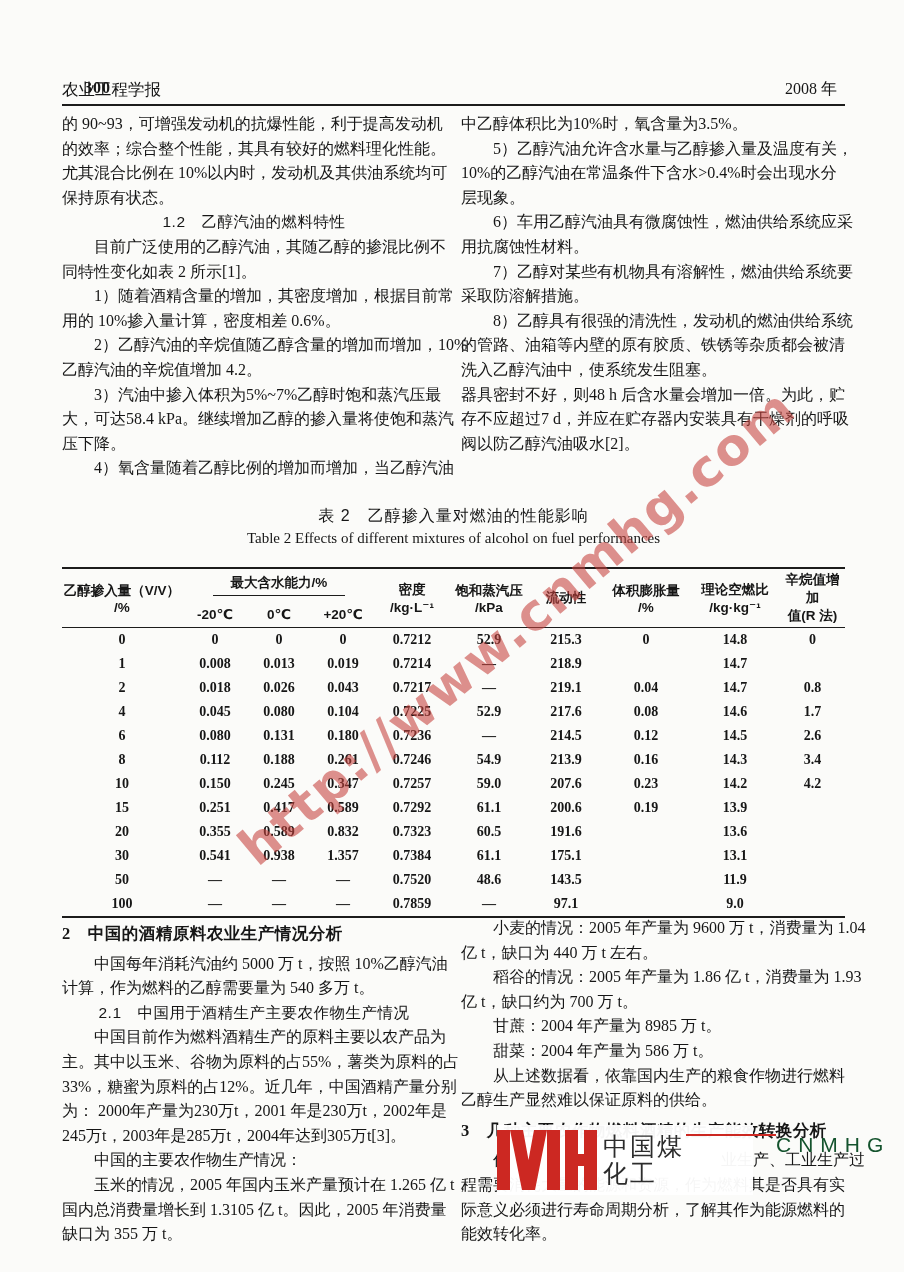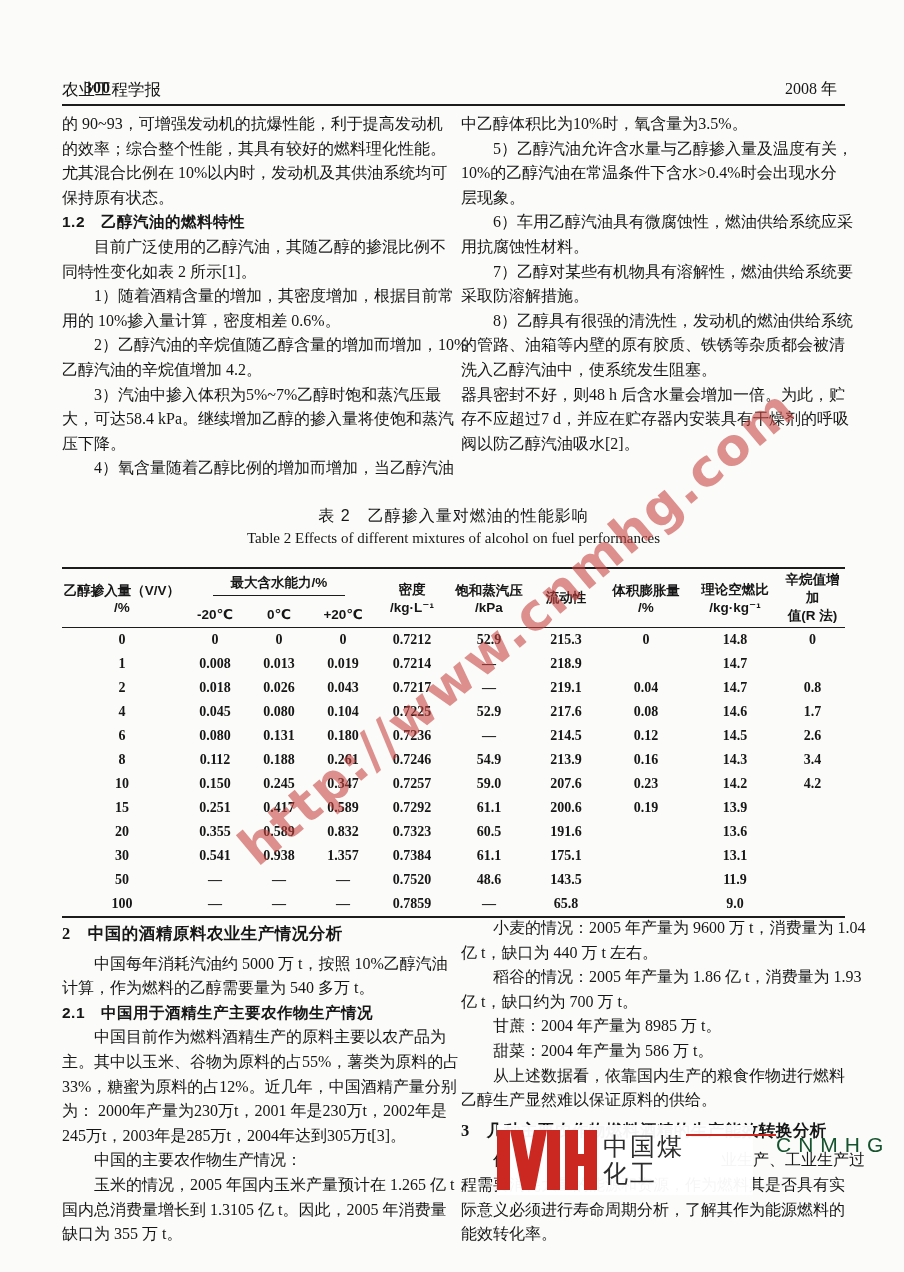--- a/index.html
+++ b/index.html
@@ -18,21 +18,21 @@
   
   .cols{position:absolute;left:62px;width:783px;display:flex;gap:15px;}
   .cols.top{top:112px;}
   .cols.bot{top:916px;}
   .col{width:384px;font-size:16px;line-height:24.6px;}
   .ln{white-space:nowrap;}
   .ln.ind{padding-left:32px;}
   .ln.h2{font-family:Liberation Serif, serif;
          font-weight:bold;font-size:16.5px;margin:6px 0 5px 0;letter-spacing:.5px;}
   .ln.h3{font-family:"Liberation Sans","DejaVu Sans",sans-serif;
-         font-weight:bold;font-size:15.5px;letter-spacing:.5px;}
+         font-weight:normal;font-size:15.5px;letter-spacing:.5px;text-align:center;}
   .gapspan{display:inline-block;width:212px;}
   
   .tblock{position:absolute;left:62px;top:506px;width:783px;}
   .tcap-cn{text-align:center;font-weight:normal;font-size:16px;
            font-family:"Liberation Sans","DejaVu Sans",sans-serif;letter-spacing:1px;}
   .tcap-en{text-align:center;font-size:15px;margin-top:3px;}
   table.ft{width:783px;border-collapse:collapse;margin-top:20px;
            border-top:2px solid #1c1c1c;border-bottom:2.6px solid #1c1c1c;}
   table.ft th{font-family:"Liberation Sans","DejaVu Sans",sans-serif;
               font-weight:bold;font-size:13.5px;padding:2px 0;text-align:center;vertical-align:middle;}
@@ -293,21 +293,21 @@
             <td>11.9</td>
             <td></td>
           </tr>
           <tr>
             <td>100</td>
             <td>—</td>
             <td>—</td>
             <td>—</td>
             <td>0.7859</td>
             <td>—</td>
-            <td>65.8</td>
+            <td>97.1</td>
             <td></td>
             <td>9.0</td>
             <td></td>
           </tr>
         </tbody>
     </table>
   </div>
 
   <div class="cols bot">
     <div class="col">

